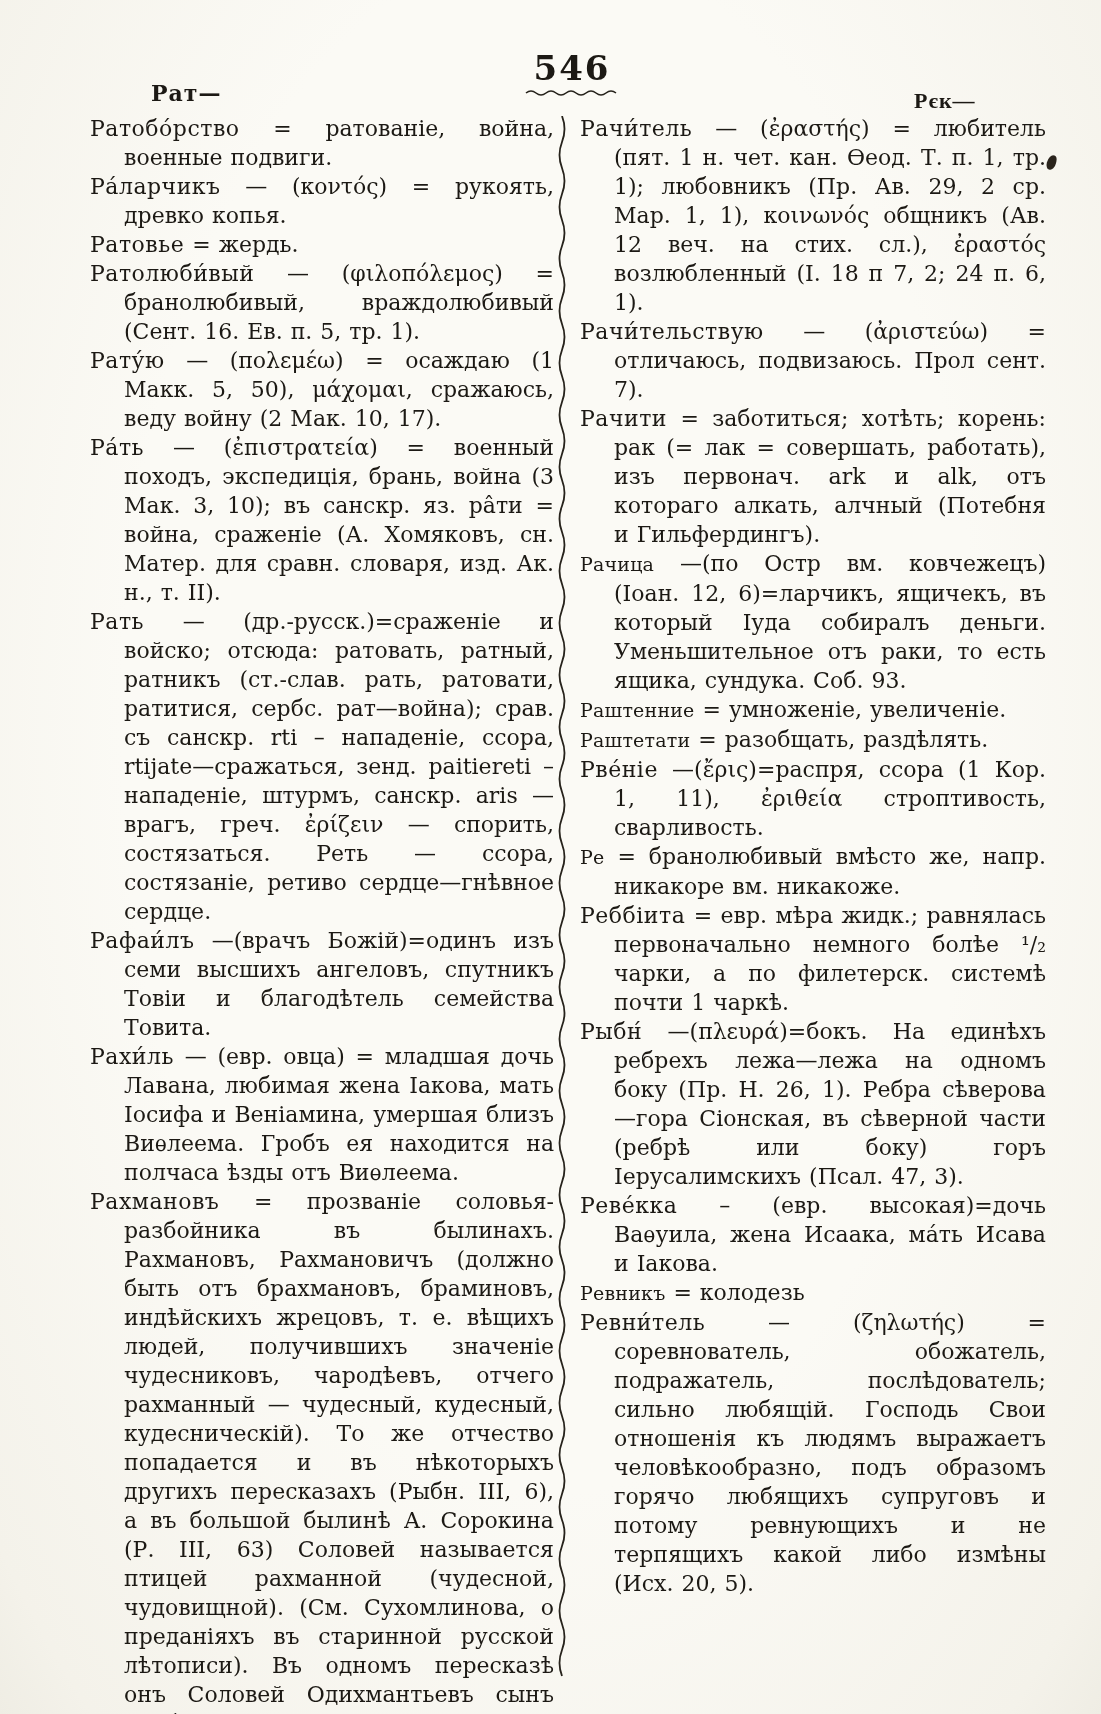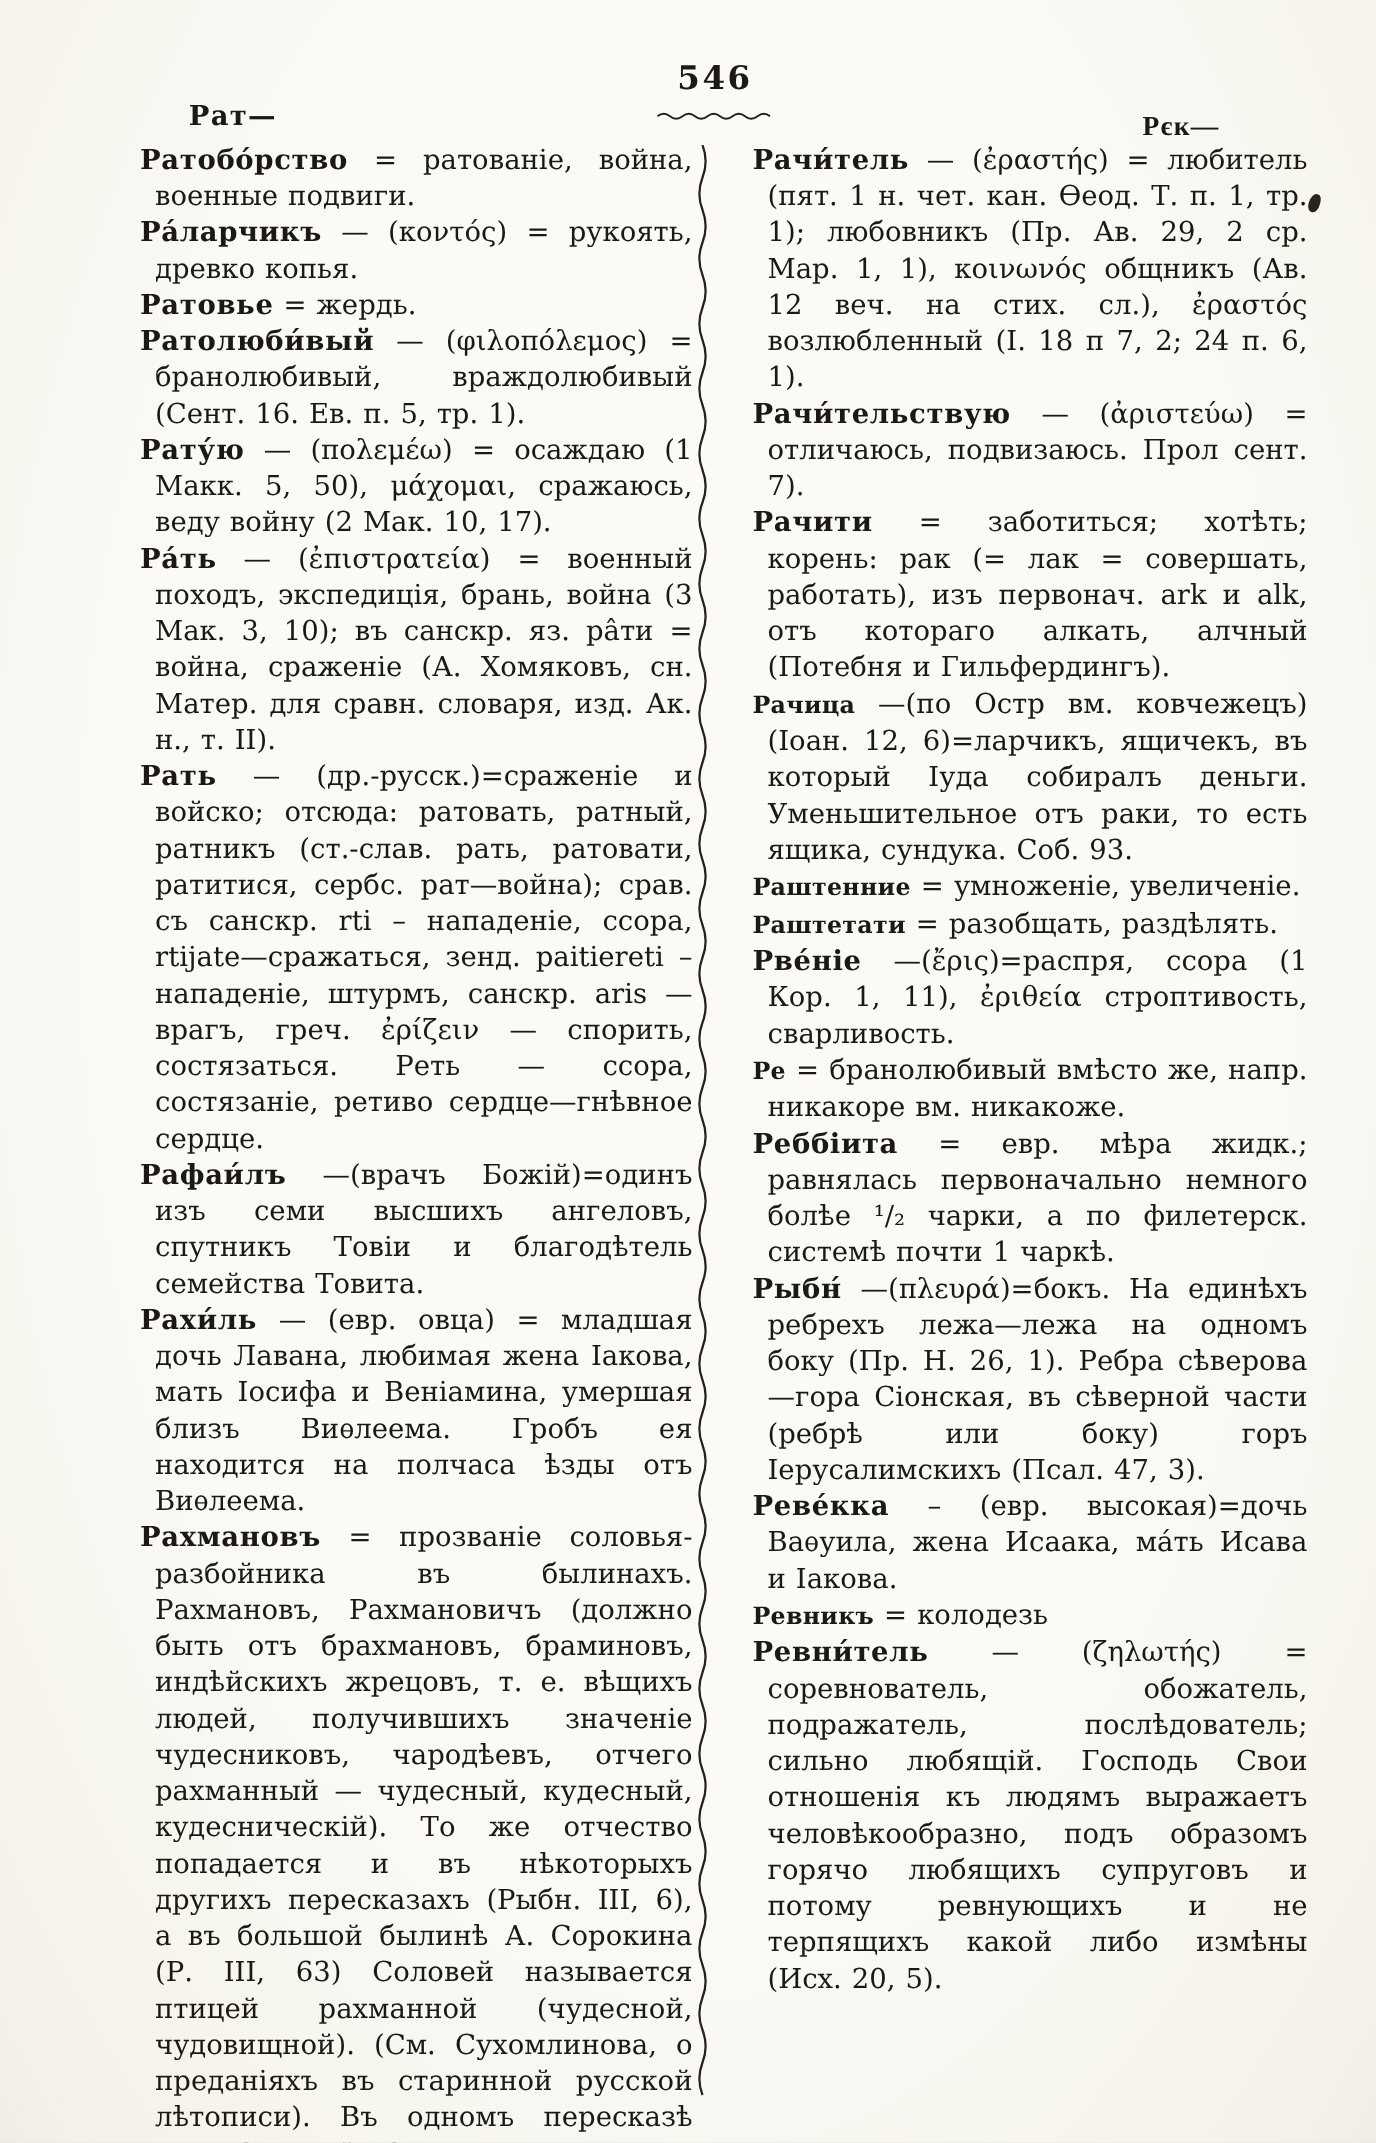--- a/index.html
+++ b/index.html
@@ -11,42 +11,41 @@
   .page {
     position: relative;
     width: 1101px; height: 1714px;
     overflow: hidden;
     background: radial-gradient(ellipse at 50% 42%, #fbfaf5 55%, #f4f2ea 92%, #efede4 100%);
     color: #1c1914;
   }
   .pagenum {
     position: absolute; top: 48px; left: 522px; width: 100px;
     text-align: center;
-    font-size: 26px; font-weight: bold; letter-spacing: 2px;
+    font-size: 34px; font-weight: bold; letter-spacing: 2px;
   }
   .pagenum-rule { position: absolute; top: 88px; left: 524px; }
   .running-head {
     position: absolute;
     font-size: 22px; font-weight: bold; letter-spacing: 1px;
   }
   .head-left  { top: 80px; left: 151px; }
   .head-right { top: 88px; left: 914px; font-family: Liberation Serif, serif; }
   .col {
     position: absolute; top: 114px;
     font-size: 22px; line-height: 29px;
     text-align: justify;
     word-spacing: 1px;
   }
   .col-left  { left: 90px;  width: 464px; }
   .col-right { left: 580px; width: 466px; }
   .entry { padding-left: 34px; text-indent: -34px; }
   .entry .head {
-    font-weight: bold;
+    font-weight: normal;
     letter-spacing: 0.5px;
-    margin-left: 22px;
   }
   .entry.small-head .head { font-size: 19px; letter-spacing: 0.2px; }
   .divider { position: absolute; top: 116px; left: 554px; }
   .ink-speck {
     position: absolute; top: 155px; left: 1047px;
     width: 9px; height: 15px;
     background: #2a241c;
     border-radius: 62% 38% 55% 45%;
     transform: rotate(14deg);
   }

